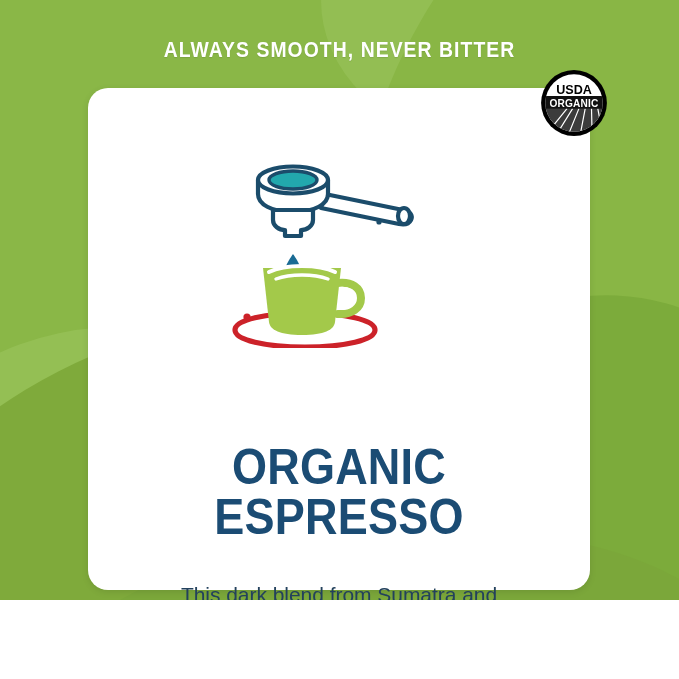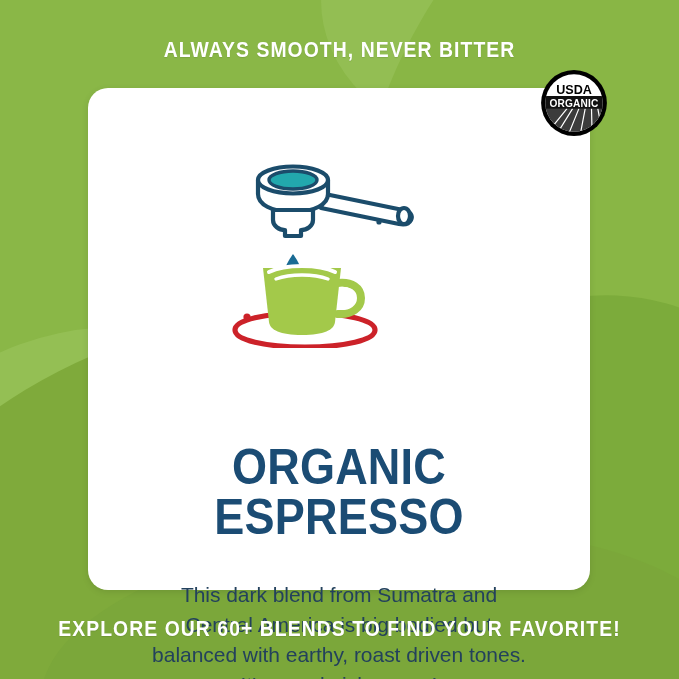--- a/index.html
+++ b/index.html
@@ -3,21 +3,21 @@
 <meta charset="utf-8">
 <style>
   html, body {
     margin: 0;
     padding: 0;
     background: #ffffff;
   }
   .poster {
     position: relative;
     width: 679px;
-    height: 679px;
+    height: 600px;
     overflow: hidden;
     background: #1d4ed8;
     font-family: "Liberation Sans", sans-serif;
   }
 
   
   .bg-layer {
     position: absolute;
     inset: 0;
     overflow: hidden;

